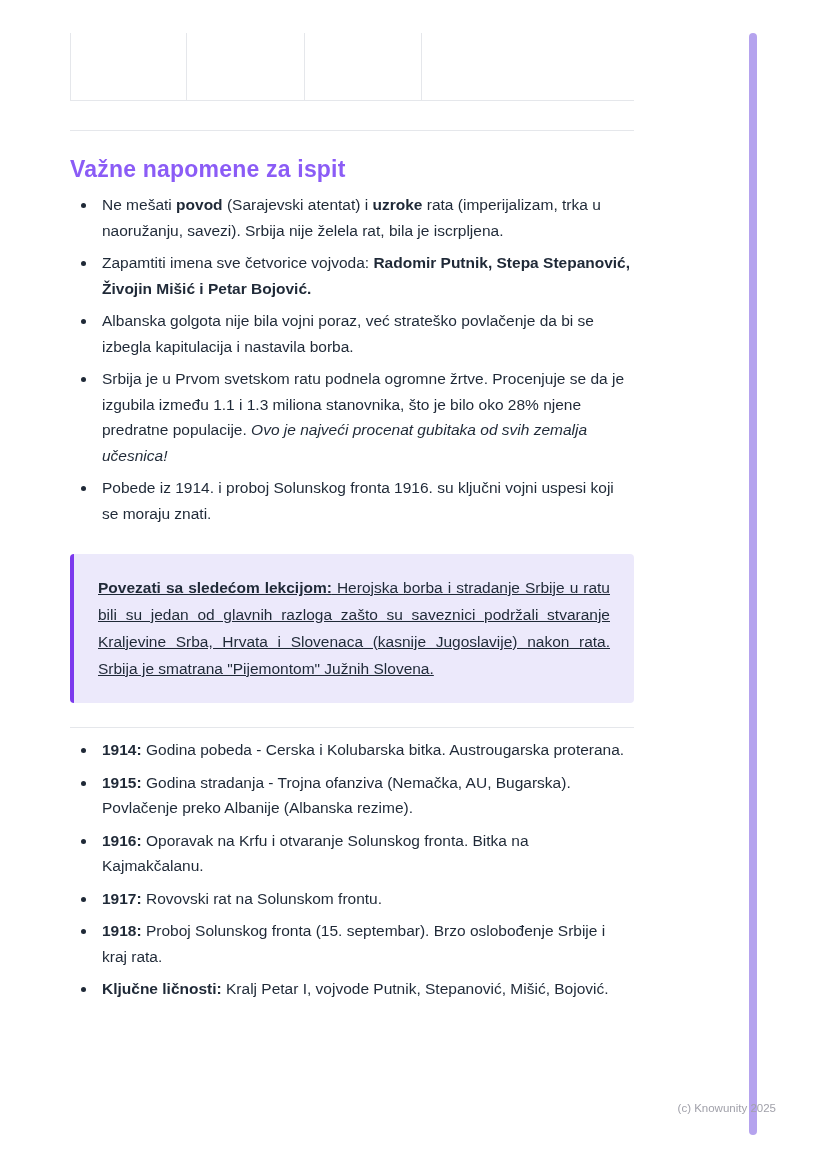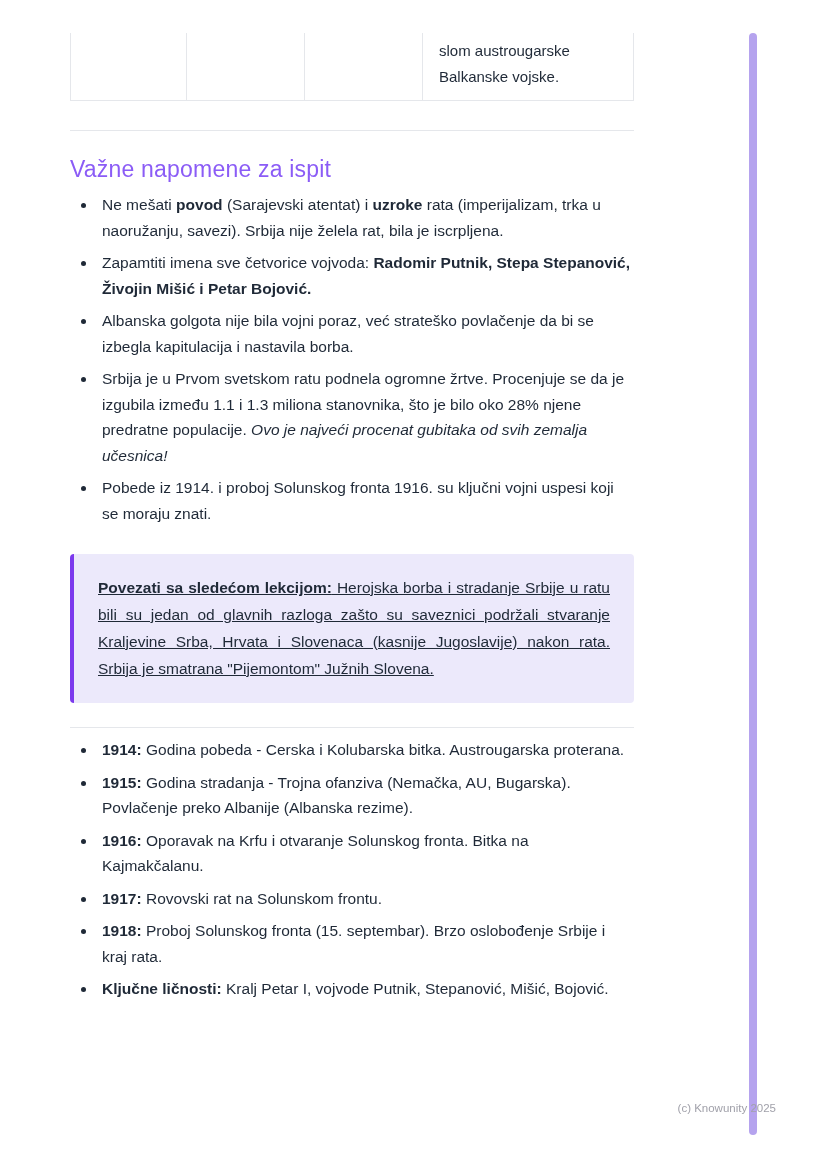--- a/index.html
+++ b/index.html
@@ -30,21 +30,21 @@
 
   hr.divider { border: none; height: 1px; background: var(--divider, #e5e7eb); }
   .divider-1 { margin-top: 29px; }
   .divider-2 { margin-top: 24px; }
 
   .section-title {
     margin-top: 25px;
     color: var(--accent, #8b5cf6);
     font-size: 23px;
     line-height: 27px;
-    font-weight: 400;
+    font-weight: 700;
     letter-spacing: 0.2px;
   }
 
   ul.bullets { margin-top: 9px; padding-left: 27px; list-style: disc; }
   ul.bullets li {
     padding-left: 5px;
     margin-bottom: 7px;
     font-size: 15.5px;
     line-height: 25.5px;
   }
@@ -90,21 +90,20 @@
 <body>
 
 <div class="page">
 
   <div class="content">
 
     <div class="table-fragment">
       <div class="table-cell"></div>
       <div class="table-cell"></div>
       <div class="table-cell"></div>
-      <div class="table-cell">slom austrougarske Balkanske vojske.</div>
     </div>
 
     <hr class="divider divider-1">
 
     <h2 class="section-title">Važne napomene za ispit</h2>
 
     <ul class="bullets">
       <li><span>Ne mešati </span><span class="bold">povod</span><span> (Sarajevski atentat) i </span><span class="bold">uzroke</span><span> rata (imperijalizam, trka u naoružanju, savezi). Srbija nije želela rat, bila je iscrpljena.</span></li>
       <li><span>Zapamtiti imena sve četvorice vojvoda: </span><span class="bold">Radomir Putnik, Stepa Stepanović, Živojin Mišić i Petar Bojović.</span></li>
       <li><span>Albanska golgota nije bila vojni poraz, već strateško povlačenje da bi se izbegla kapitulacija i nastavila borba.</span></li>

